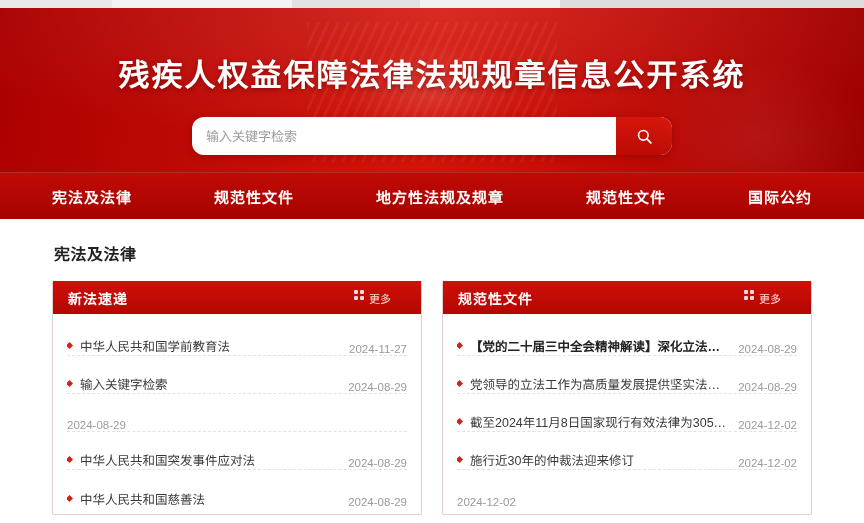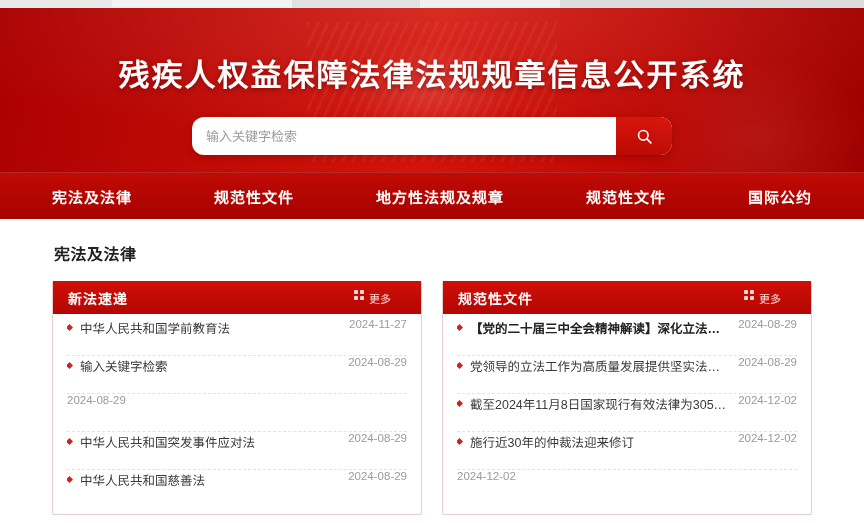--- a/index.html
+++ b/index.html
@@ -174,21 +174,21 @@
     gap: 2px;
   }
   .more-grid i {
     display: block; width: 4px; height: 4px;
     background: #ffd9d6; border-radius: 1px;
   }
 
   .list { padding: 4px 14px 6px; }
   .row {
     display: flex;
-    align-items: flex-start;
+    align-items: flex-end;
     justify-content: space-between;
     gap: 10px;
     height: 38px;
     border-bottom: 1px dashed #e2e2e2;
   }
   .row:last-child { border-bottom: none; }
   .row-left {
     display: flex;
     align-items: center;
     gap: 8px;

